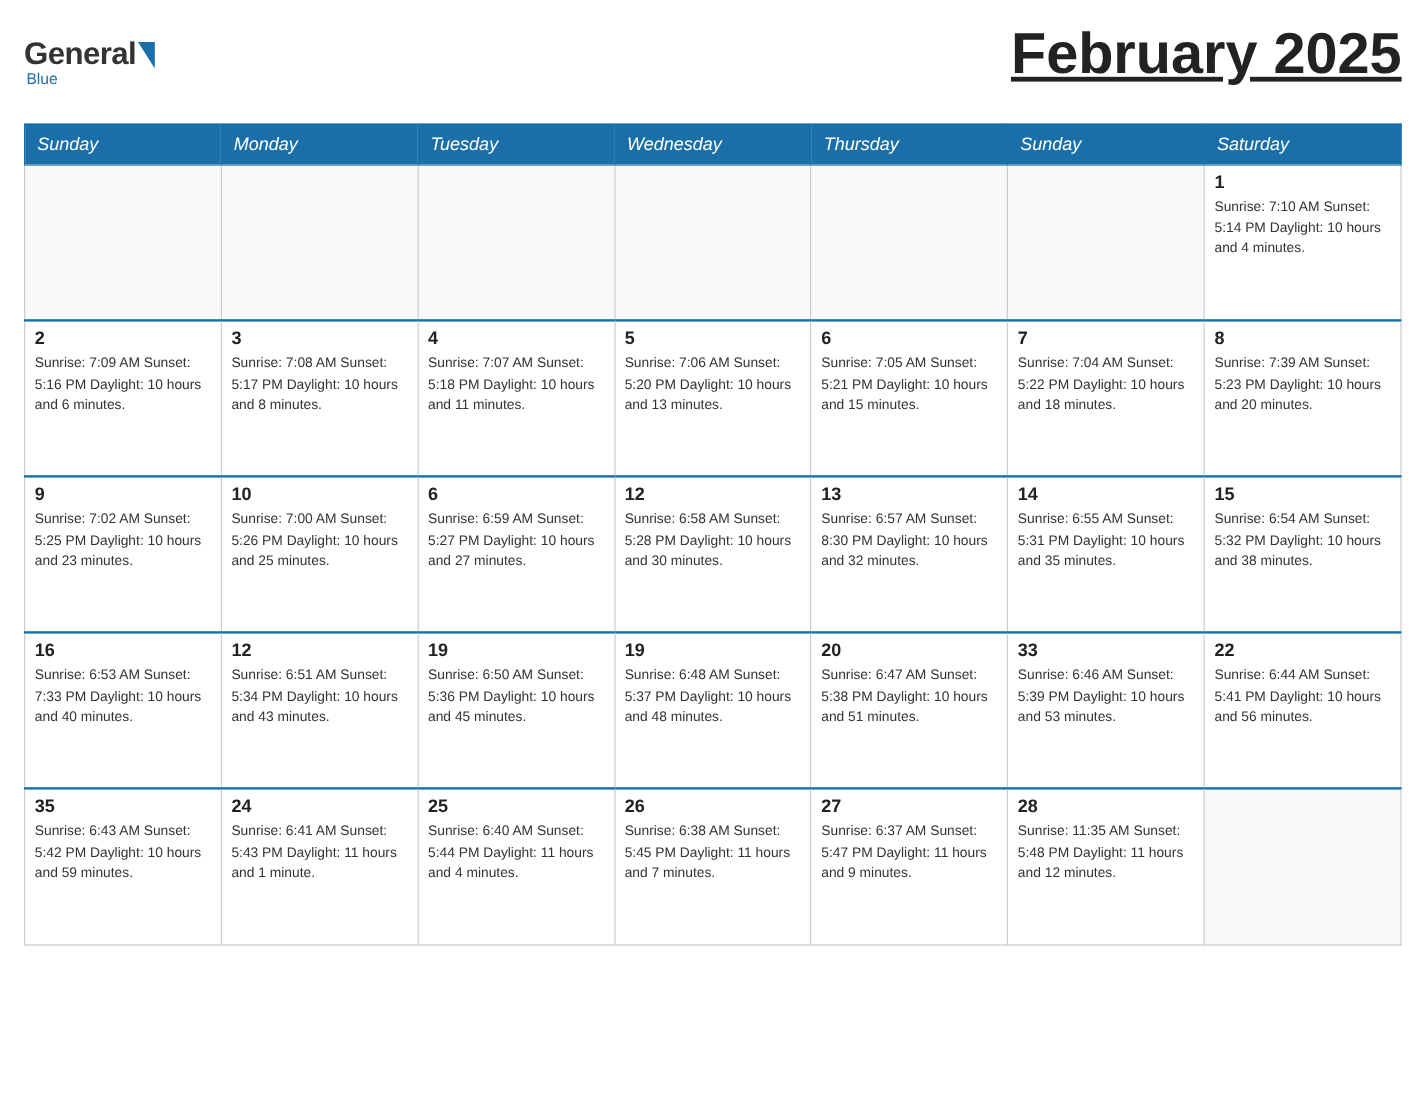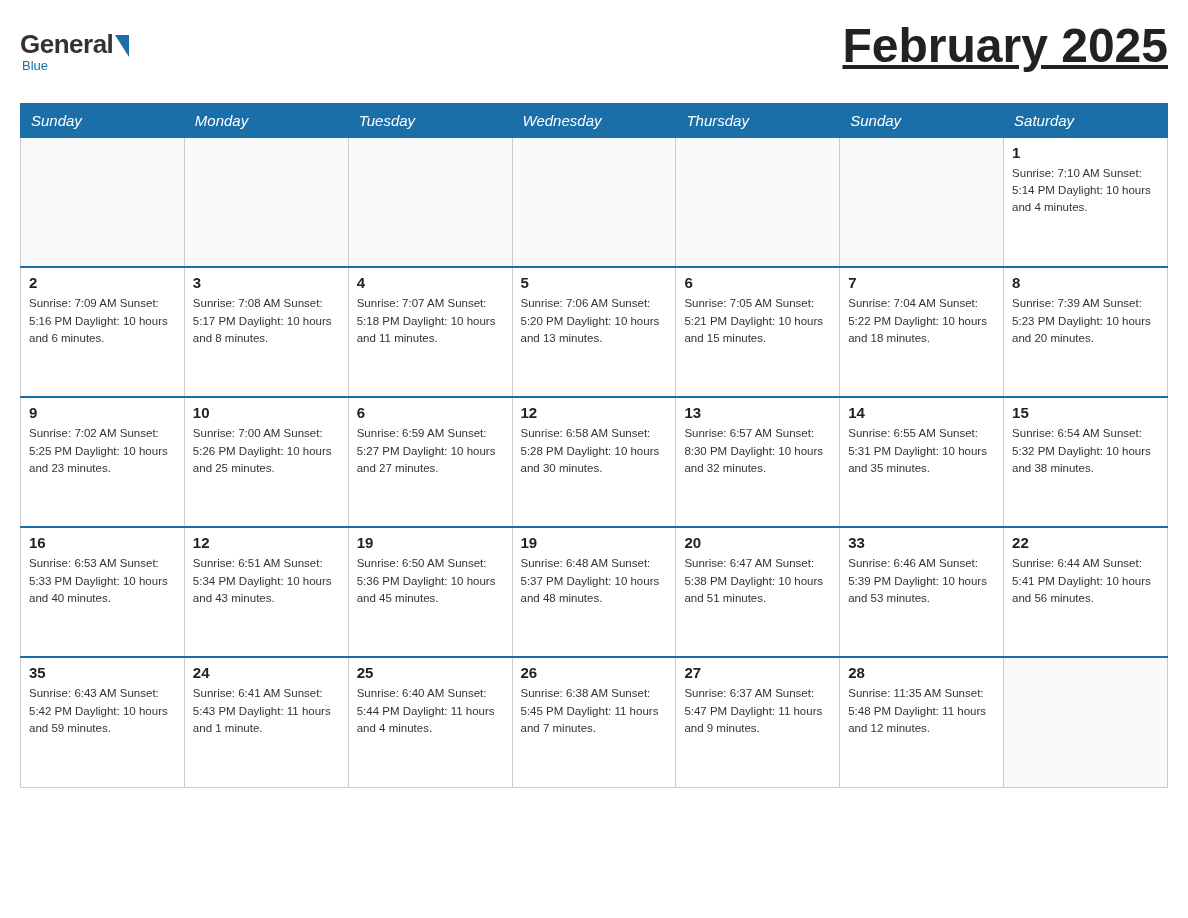--- a/index.html
+++ b/index.html
@@ -233,21 +233,21 @@
           <span class="day-number">15</span>
           <div class="day-info">Sunrise: 6:54 AM
 Sunset: 5:32 PM
 Daylight: 10 hours and 38 minutes.</div>
         </td>
       </tr>
       <tr class="row-border">
         <td>
           <span class="day-number">16</span>
           <div class="day-info">Sunrise: 6:53 AM
-Sunset: 5:33 PM
+Sunset: 7:33 PM
 Daylight: 10 hours and 40 minutes.</div>
         </td>
         <td>
           <span class="day-number">12</span>
           <div class="day-info">Sunrise: 6:51 AM
 Sunset: 5:34 PM
 Daylight: 10 hours and 43 minutes.</div>
         </td>
         <td>
           <span class="day-number">19</span>

